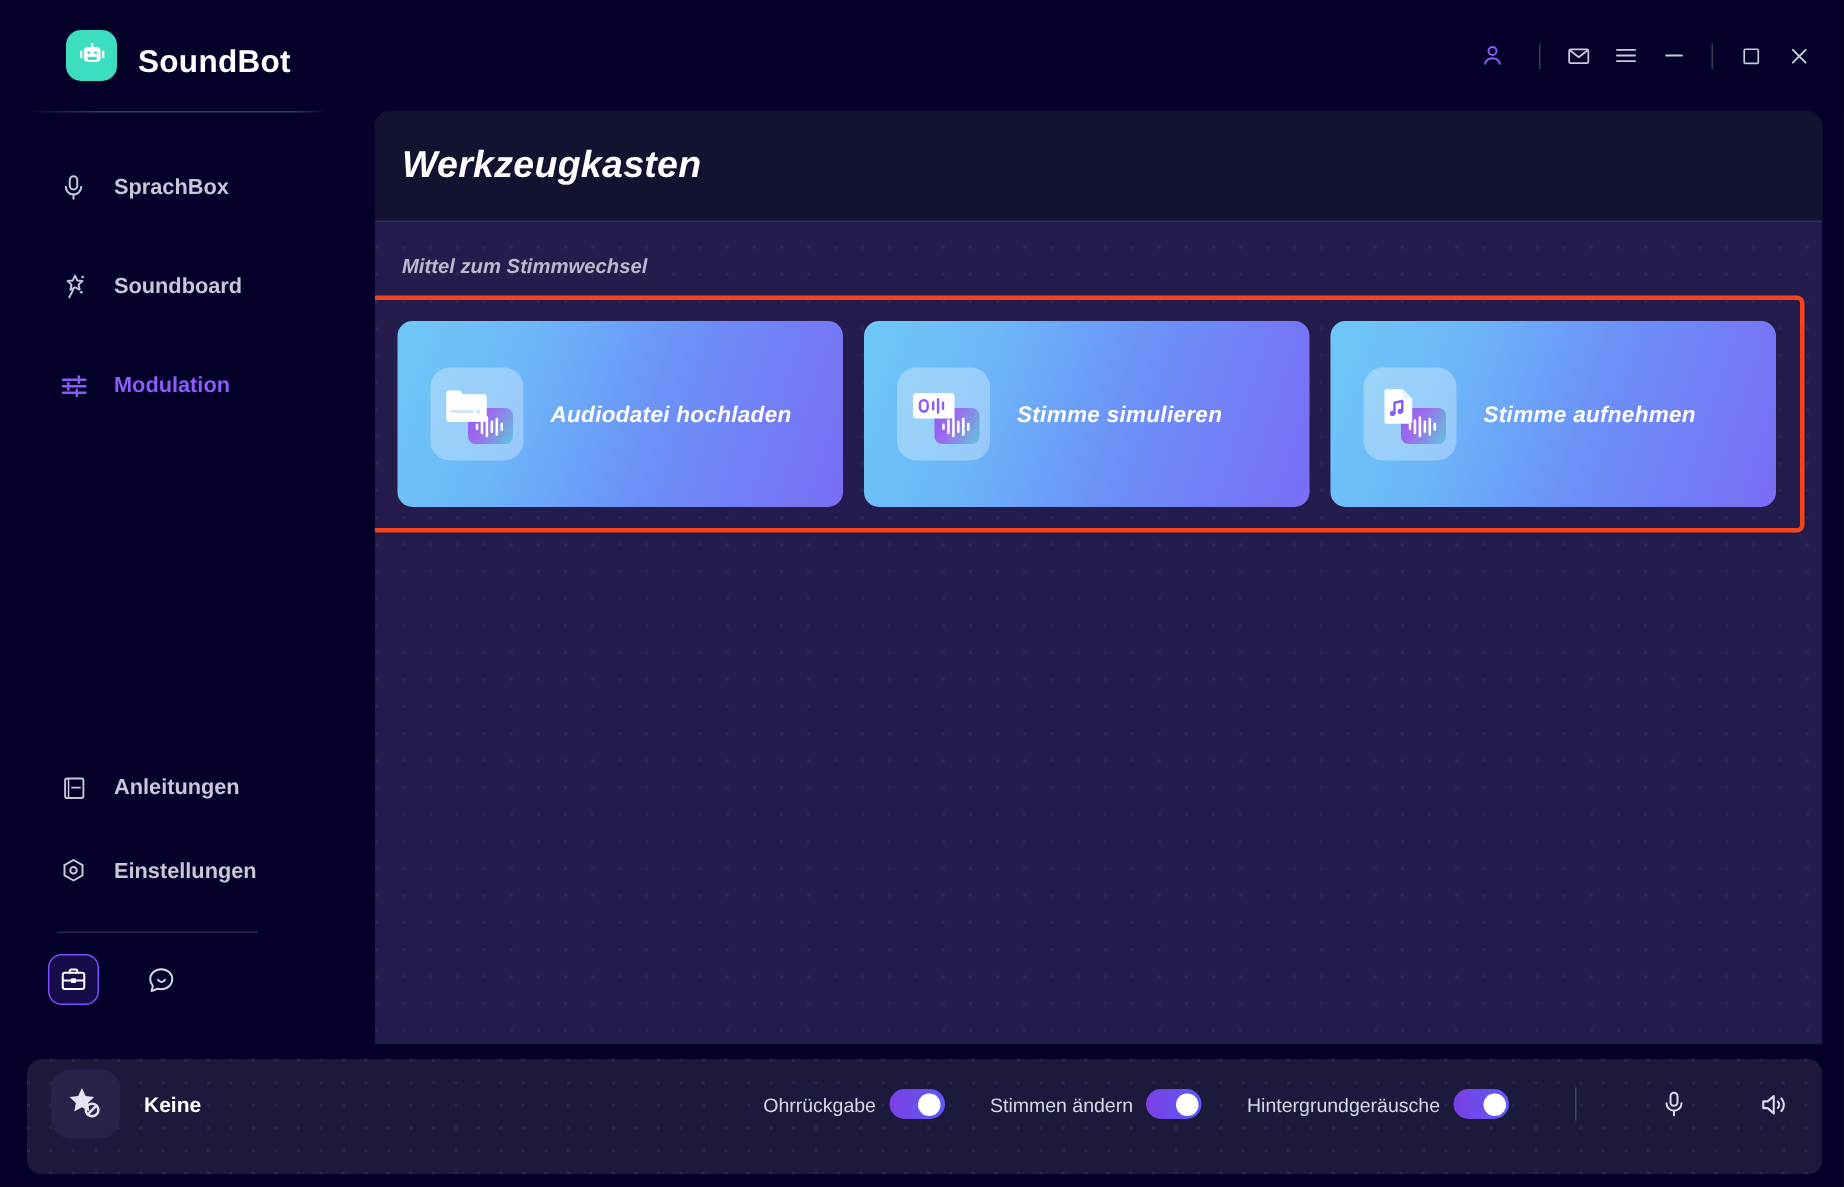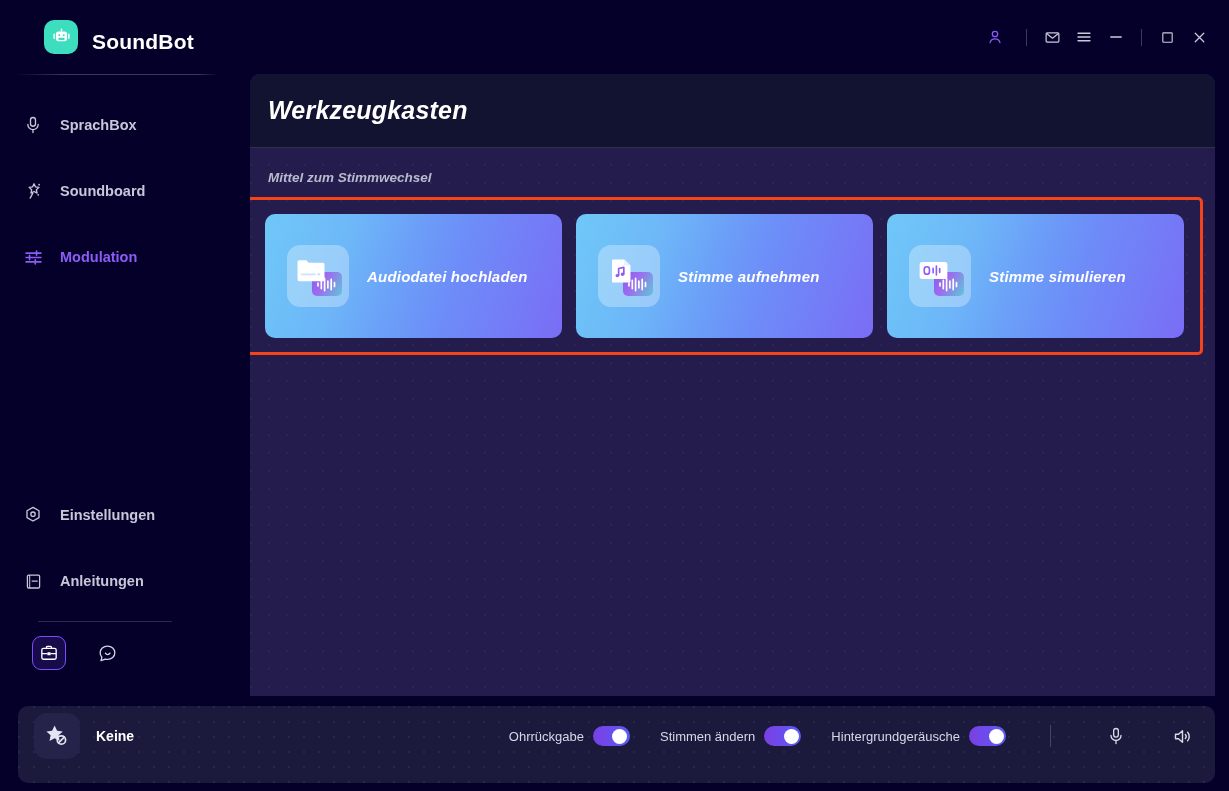--- a/index.html
+++ b/index.html
@@ -70,21 +70,21 @@
   .side-hairline {
     height: 1px;
     background: linear-gradient(90deg, rgba(120,120,190,0) 0%, rgba(120,120,190,0.45) 25%, rgba(120,120,190,0.45) 90%, rgba(120,120,190,0) 100%);
     margin: 0 14px 0 14px;
   }
   .nav-top { padding-top: 22px; }
   .nav-item {
     height: 56px;
     display: flex; align-items: center;
     gap: 16px;
-    padding-left: 22px;
+    padding-left: 38px;
     color: #c6c8d8;
     font-size: 14.5px;
     font-weight: bold;
     cursor: default;
   }
   .nav-item.active { color: #8B5CF6; }
   .nav-item .nicon { width: 22px; height: 22px; display:flex; align-items:center; justify-content:center; }
   .nav-spacer { flex: 1 1 auto; }
   .nav-bottom { padding-bottom: 4px; }
   .bottom-divider {
@@ -354,39 +354,39 @@
               <path d="M15.5 4.6v4.8M7.5 9.6v4.8M14 14.6v4.8" stroke="currentColor" stroke-width="1.9" stroke-linecap="round"></path>
             </svg>
           </span>
           <span>Modulation</span>
         </div>
       </div>
 
       <div class="nav-spacer"></div>
 
       <div class="nav-bottom">
-        <div class="nav-item">
-          <span class="nicon">
-            <svg width="20" height="20" viewBox="0 0 24 24" fill="none">
-              <path d="M12 2.8l7.2 4.1v8.2L12 19.2l-7.2-4.1V6.9z" stroke="currentColor" stroke-width="1.6" stroke-linejoin="round"></path>
-              <circle cx="12" cy="11" r="2.6" stroke="currentColor" stroke-width="1.6"></circle>
-            </svg>
-          </span>
-          <span>Einstellungen</span>
-        </div>
-
         <div class="nav-item" style="margin-top:10px;">
           <span class="nicon">
             <svg width="19" height="19" viewBox="0 0 24 24" fill="none">
               <rect x="4.3" y="3.8" width="15.4" height="16.4" rx="1.6" stroke="currentColor" stroke-width="1.6"></rect>
               <path d="M7.2 3.8v16.4" stroke="currentColor" stroke-width="1.3"></path>
               <path d="M10.2 11.5h6.6" stroke="currentColor" stroke-width="1.6" stroke-linecap="round"></path>
             </svg>
           </span>
           <span>Anleitungen</span>
+        </div>
+
+        <div class="nav-item">
+          <span class="nicon">
+            <svg width="20" height="20" viewBox="0 0 24 24" fill="none">
+              <path d="M12 2.8l7.2 4.1v8.2L12 19.2l-7.2-4.1V6.9z" stroke="currentColor" stroke-width="1.6" stroke-linejoin="round"></path>
+              <circle cx="12" cy="11" r="2.6" stroke="currentColor" stroke-width="1.6"></circle>
+            </svg>
+          </span>
+          <span>Einstellungen</span>
         </div>
 
         <div class="bottom-divider"></div>
 
         <div class="quick-row">
           <div class="quick-btn active">
             <svg width="20" height="20" viewBox="0 0 24 24" fill="none">
               <path d="M9 6.5V5.2c0-.7.6-1.2 1.3-1.2h3.4c.7 0 1.3.5 1.3 1.2v1.3" stroke="currentColor" stroke-width="1.6" stroke-linecap="round"></path>
               <rect x="3.4" y="6.5" width="17.2" height="13" rx="1.8" stroke="currentColor" stroke-width="1.6"></rect>
               <rect x="10" y="11" width="4" height="3.8" rx=".7" fill="currentColor"></rect>
@@ -421,56 +421,56 @@
                 <path d="M5.6 16.9h14.2" stroke="#cfe4fb" stroke-width="1.8" stroke-linecap="round"></path>
                 <circle cx="23.6" cy="17" r="1.5" fill="#cfe4fb"></circle>
               </svg>
               <div class="wave-badge">
                 <svg width="22" height="15" viewBox="0 0 22 15" fill="none">
                   <path d="M2 6.2v2.6M5.3 3.4v8.2M8.6 1.4v12.2M11.9 4.2v6.6M15.2 2.4v10.2M18.5 5.6v3.8" stroke="#ffffff" stroke-width="1.7" stroke-linecap="round"></path>
                 </svg>
               </div>
             </div>
             <div class="card-label">Audiodatei hochladen</div>
+          </div>
+
+          <div class="card">
+            <div class="card-icon">
+              <svg class="glyph-front" viewBox="0 0 32 27" fill="none">
+                <rect x="1.6" y="4.2" width="28.8" height="17.6" rx="2.6" fill="#ffffff"></rect>
+                <rect x="6.4" y="9.1" width="5.4" height="7.8" rx="2.7" stroke="#8b5cf6" stroke-width="1.7"></rect>
+                <path d="M15.6 10.6v4.8M19 8.4v9.2M22.4 10.9v4.2" stroke="#8b5cf6" stroke-width="1.7" stroke-linecap="round"></path>
+              </svg>
+              <div class="wave-badge">
+                <svg width="22" height="15" viewBox="0 0 22 15" fill="none">
+                  <path d="M2 6.2v2.6M5.3 3.4v8.2M8.6 1.4v12.2M11.9 4.2v6.6M15.2 2.4v10.2M18.5 5.6v3.8" stroke="#ffffff" stroke-width="1.7" stroke-linecap="round"></path>
+                </svg>
+              </div>
+            </div>
+            <div class="card-label">Stimme simulieren</div>
           </div>
 
           <div class="card">
             <div class="card-icon">
               <svg class="glyph-front" viewBox="0 0 32 27" fill="none">
                 <path d="M6.5 1.5h11.2l6.6 6.4v16.2c0 .8-.6 1.4-1.4 1.4H6.5c-.8 0-1.4-.6-1.4-1.4V2.9c0-.8.6-1.4 1.4-1.4z" fill="#ffffff"></path>
                 <path d="M17.7 1.5v6.4h6.6" fill="#e8f2fe"></path>
                 <path d="M12 18.2v-7.3l5.4-1.2v7" stroke="#8b5cf6" stroke-width="1.7" stroke-linecap="round" stroke-linejoin="round"></path>
                 <circle cx="10.6" cy="18.3" r="1.8" fill="#8b5cf6"></circle>
                 <circle cx="16" cy="16.9" r="1.8" fill="#8b5cf6"></circle>
               </svg>
               <div class="wave-badge">
                 <svg width="22" height="15" viewBox="0 0 22 15" fill="none">
                   <path d="M2 6.2v2.6M5.3 3.4v8.2M8.6 1.4v12.2M11.9 4.2v6.6M15.2 2.4v10.2M18.5 5.6v3.8" stroke="#ffffff" stroke-width="1.7" stroke-linecap="round"></path>
                 </svg>
               </div>
             </div>
             <div class="card-label">Stimme aufnehmen</div>
           </div>
 
-          <div class="card">
-            <div class="card-icon">
-              <svg class="glyph-front" viewBox="0 0 32 27" fill="none">
-                <rect x="1.6" y="4.2" width="28.8" height="17.6" rx="2.6" fill="#ffffff"></rect>
-                <rect x="6.4" y="9.1" width="5.4" height="7.8" rx="2.7" stroke="#8b5cf6" stroke-width="1.7"></rect>
-                <path d="M15.6 10.6v4.8M19 8.4v9.2M22.4 10.9v4.2" stroke="#8b5cf6" stroke-width="1.7" stroke-linecap="round"></path>
-              </svg>
-              <div class="wave-badge">
-                <svg width="22" height="15" viewBox="0 0 22 15" fill="none">
-                  <path d="M2 6.2v2.6M5.3 3.4v8.2M8.6 1.4v12.2M11.9 4.2v6.6M15.2 2.4v10.2M18.5 5.6v3.8" stroke="#ffffff" stroke-width="1.7" stroke-linecap="round"></path>
-                </svg>
-              </div>
-            </div>
-            <div class="card-label">Stimme simulieren</div>
-          </div>
-
         </div>
 
       </div>
     </div>
   </div>
 
   <div class="bottombar">
 
     <div class="voice-chip">
       <div class="voice-avatar">

